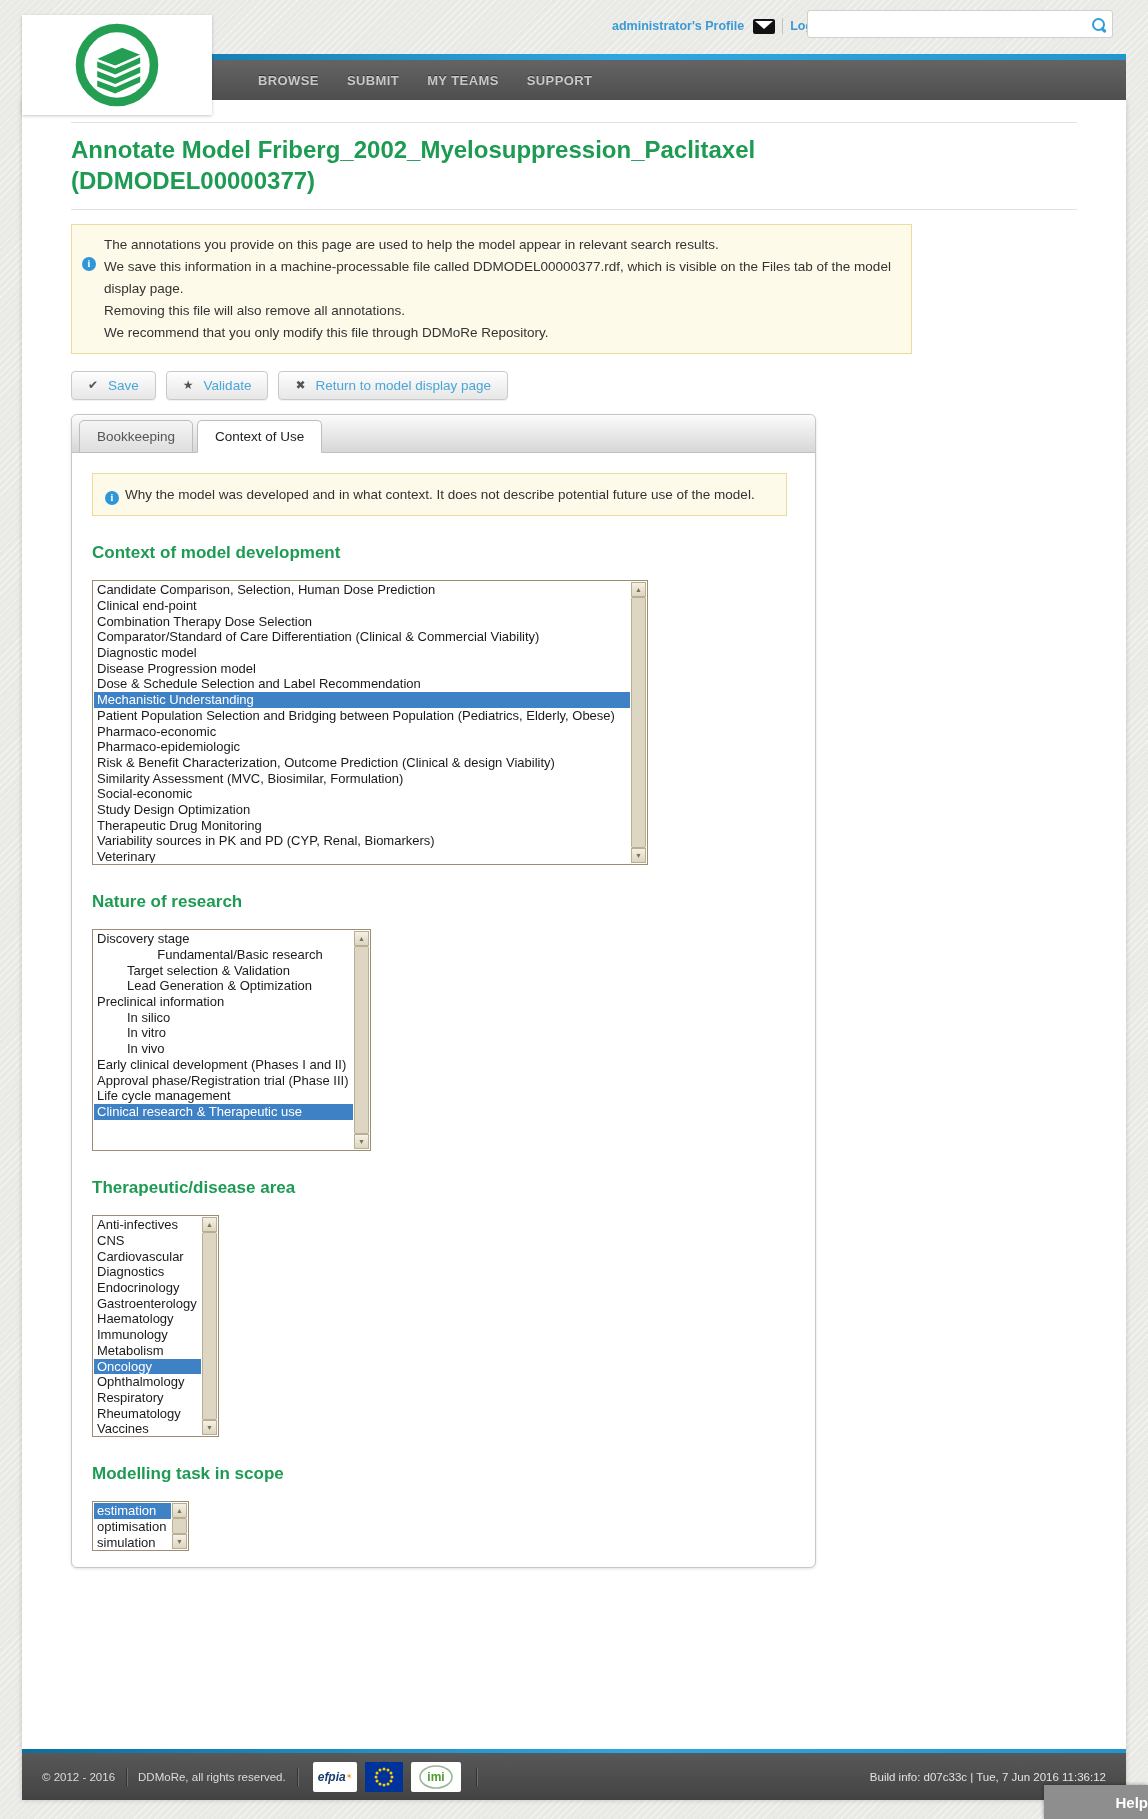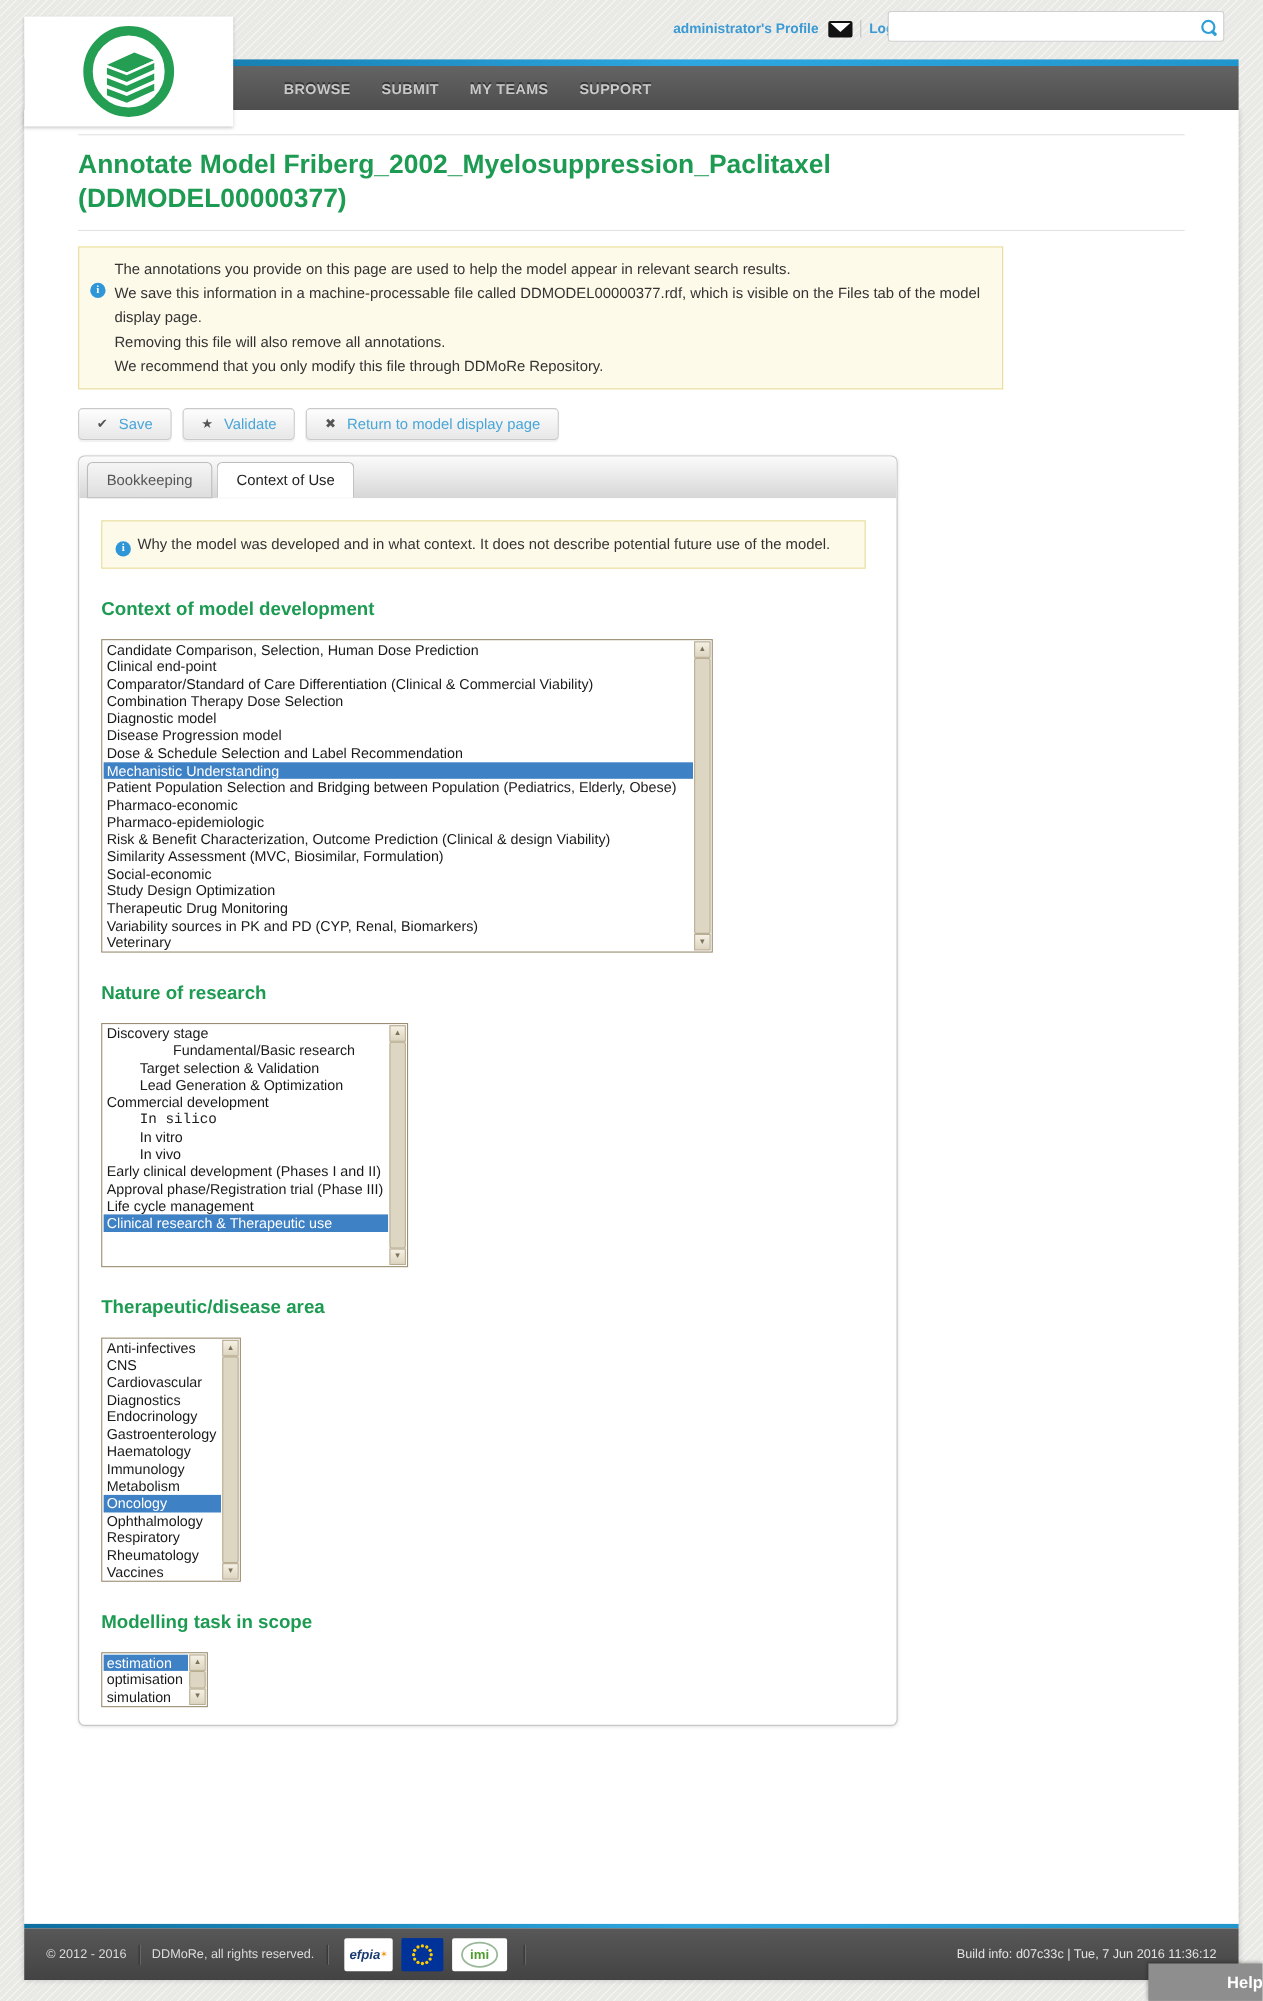--- a/index.html
+++ b/index.html
@@ -166,22 +166,22 @@
 
           <div class="notice2">
             <span class="info-ico">i</span><span>Why the model was developed and in what context. It does not describe potential future use of the model.</span>
           </div>
 
           <h2>Context of model development</h2>
           <div class="listbox lb1">
             <div class="opts">
                 <div class="opt">Candidate Comparison, Selection, Human Dose Prediction</div>
                 <div class="opt">Clinical end-point</div>
+                <div class="opt">Combination Therapy Dose Selection</div>
                 <div class="opt">Comparator/Standard of Care Differentiation (Clinical &amp; Commercial Viability)</div>
-                <div class="opt">Combination Therapy Dose Selection</div>
                 <div class="opt">Diagnostic model</div>
                 <div class="opt">Disease Progression model</div>
                 <div class="opt">Dose &amp; Schedule Selection and Label Recommendation</div>
                 <div class="opt sel">Mechanistic Understanding</div>
                 <div class="opt">Patient Population Selection and Bridging between Population (Pediatrics, Elderly, Obese)</div>
                 <div class="opt">Pharmaco-economic</div>
                 <div class="opt">Pharmaco-epidemiologic</div>
                 <div class="opt">Risk &amp; Benefit Characterization, Outcome Prediction (Clinical &amp; design Viability)</div>
                 <div class="opt">Similarity Assessment (MVC, Biosimilar, Formulation)</div>
                 <div class="opt">Social-economic</div>
@@ -197,22 +197,22 @@
             </div>
           </div>
 
           <h2>Nature of research</h2>
           <div class="listbox lb2">
             <div class="opts">
                 <div class="opt">Discovery stage</div>
                 <div class="opt" style="padding-left: 33px; text-align: center;">Fundamental/Basic research</div>
                 <div class="opt" style="padding-left: 33px;">Target selection &amp; Validation</div>
                 <div class="opt" style="padding-left: 33px;">Lead Generation &amp; Optimization</div>
-                <div class="opt">Commercial development</div>
-                <div class="opt" style="padding-left: 33px; font-family: Liberation Mono, monospace;">In silico</div>
+                <div class="opt">Preclinical information</div>
+                <div class="opt" style="padding-left: 33px;">In silico</div>
                 <div class="opt" style="padding-left: 33px;">In vitro</div>
                 <div class="opt" style="padding-left: 33px;">In vivo</div>
                 <div class="opt">Early clinical development (Phases I and II)</div>
                 <div class="opt">Approval phase/Registration trial (Phase III)</div>
                 <div class="opt">Life cycle management</div>
                 <div class="opt sel">Clinical research &amp; Therapeutic use</div>
               </div>
             <div class="sb">
               <div class="sb-btn">▲</div>
               <div class="sb-thumb"></div>

